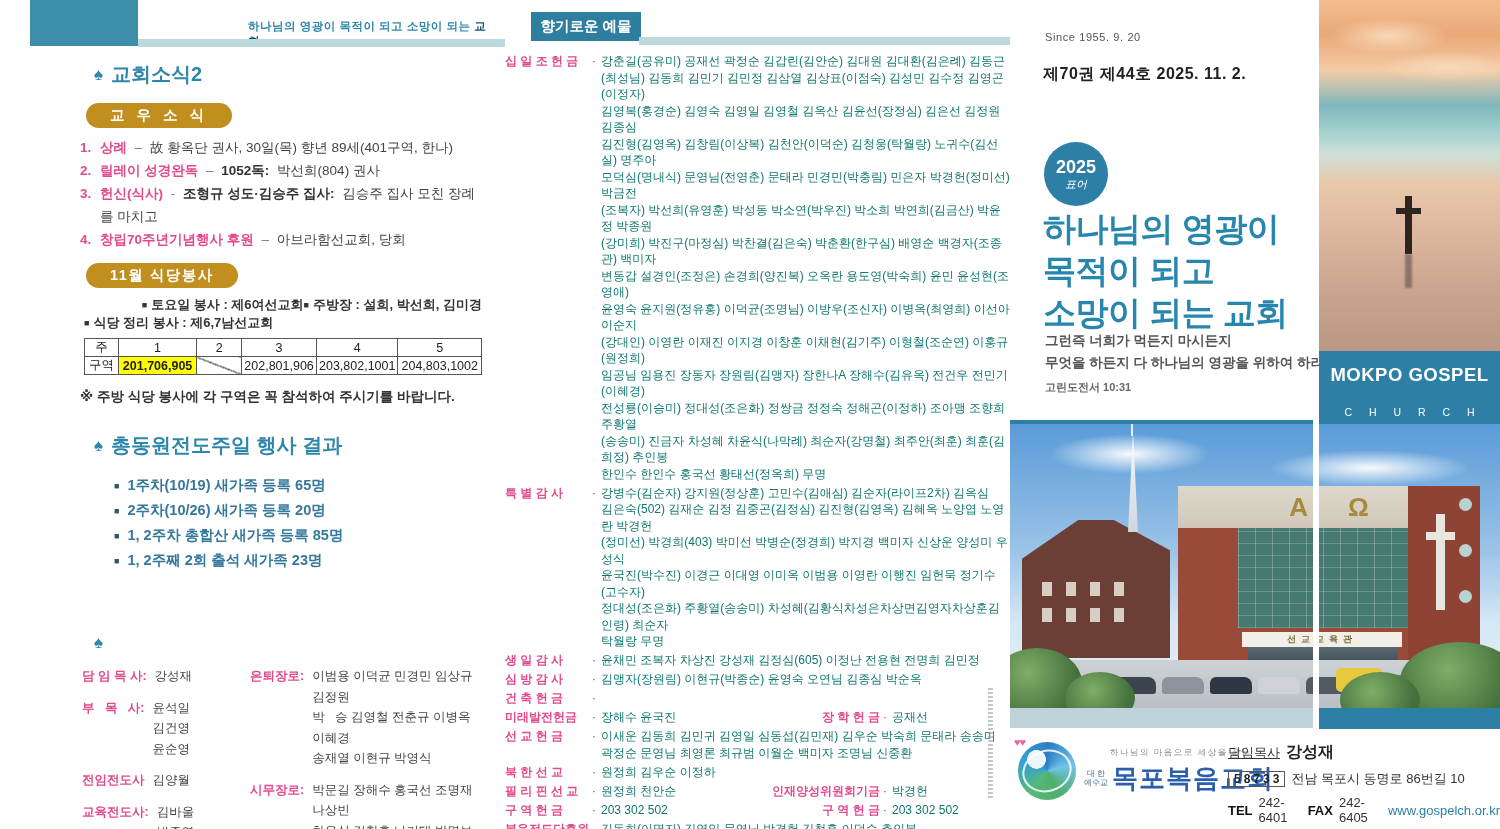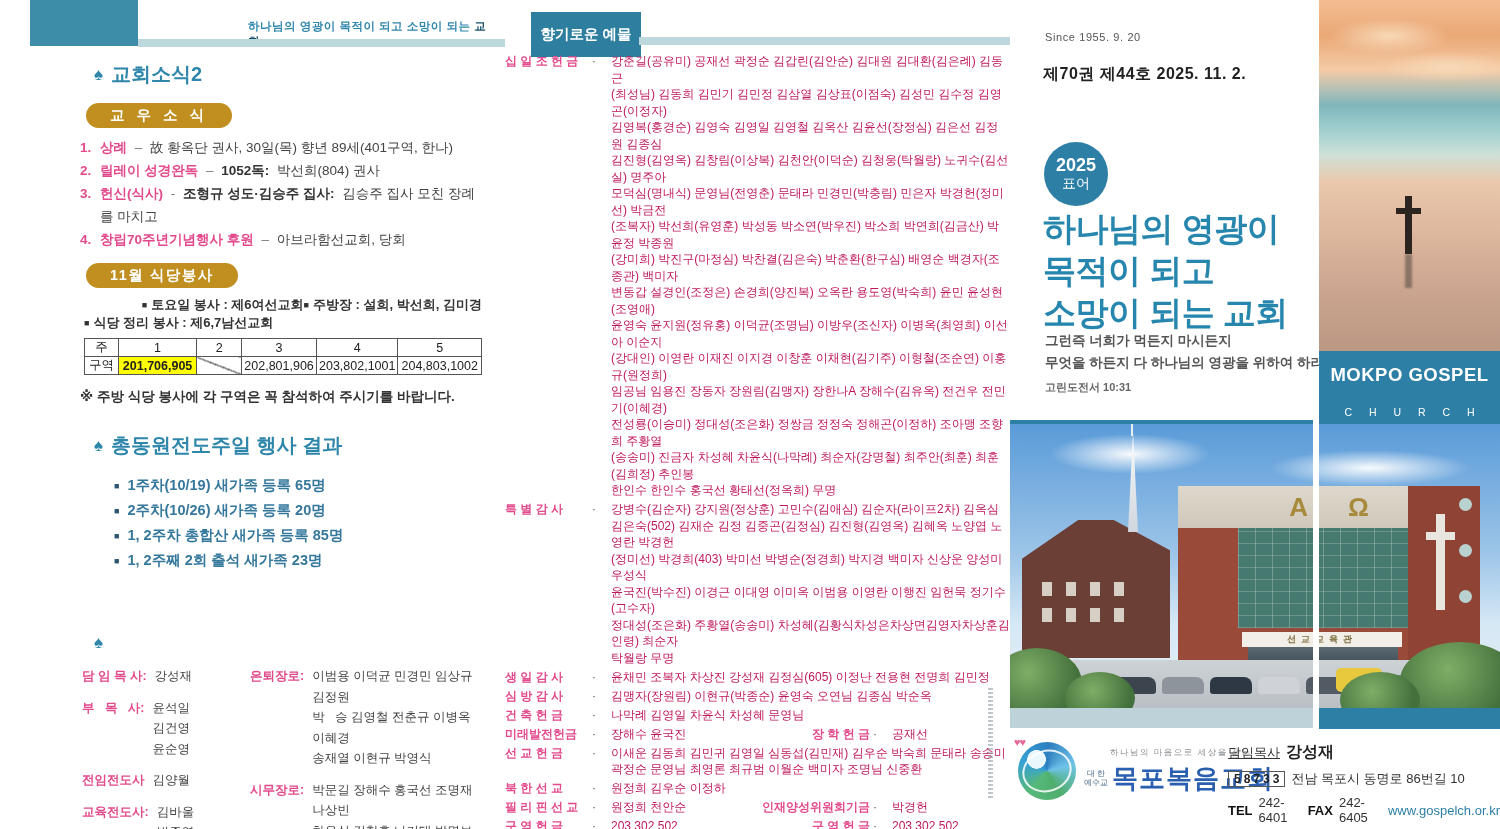--- a/index.html
+++ b/index.html
@@ -7,21 +7,21 @@
         font-family:"Liberation Sans","DejaVu Sans",sans-serif;color:#444;}
 
   
   .corner-box{position:absolute;left:30px;top:0;width:108px;height:46px;background:#3d8ca8;}
   .tagline{position:absolute;left:248px;top:19px;width:250px;font-size:11.5px;letter-spacing:.5px;
            color:#2e86ab;font-weight:600;}
   .tagline .tl-bold{color:#14506b;font-weight:800;}
   .bar{position:absolute;height:8px;background:#bcd8dd;}
   .bar-left{left:138px;top:39px;width:367px;}
   .bar-mid{left:639px;top:37px;width:371px;}
-  .mid-title-box{position:absolute;left:531px;top:12px;width:110px;height:45px;background:#2e7f9f;
+  .mid-title-box{position:absolute;left:531px;top:12px;width:110px;height:29px;background:#2e7f9f;
                  color:#fff;font-weight:800;font-size:14.5px;display:flex;align-items:center;justify-content:center;}
 
   
   .panel-left{position:absolute;left:80px;top:55px;width:402px;}
   .h-teal{display:flex;align-items:center;gap:8px;color:#2e86ab;font-weight:800;font-size:20px;margin:6px 0 13px 14px;}
   .h-teal .spade{font-size:17px;}
   .pill{display:inline-block;background:#c08f1f;color:#fff;font-weight:800;font-size:14.5px;
         padding:3px 24px;border-radius:15px;letter-spacing:4px;margin:2px 0 8px 6px;}
   .pill.tight{letter-spacing:1.5px;}
   .news{margin:0 0 10px 0;}
@@ -48,33 +48,33 @@
   .roster-col-r{flex:1;}
   .r-row{display:flex;font-size:12.5px;line-height:20.5px;margin-bottom:11px;}
   .r-label{color:#e24a8c;font-weight:800;flex:none;margin-right:8px;white-space:pre;}
   .r-text{color:#444;white-space:pre-wrap;}
 
   
   .panel-mid{position:absolute;left:505px;top:53px;width:505px;}
   .o-row{display:flex;align-items:flex-start;font-size:12px;line-height:16.5px;margin-bottom:2.5px;}
   .o-label{min-width:84px;flex:none;color:#e24a8c;font-weight:800;white-space:pre;}
   .o-dot{flex:none;margin:0 5px 0 3px;color:#555;}
-  .o-text{flex:1;color:#be185d;white-space:pre-wrap;margin-left:10px;}
+  .o-text{flex:1;color:#0f766e;white-space:pre-wrap;}
   .o-label2{min-width:0;margin-left:10px;}
   .o-text2{flex:none;min-width:118px;}
   .microtext{position:absolute;left:988px;top:688px;width:5px;height:112px;opacity:.55;
              background:repeating-linear-gradient(180deg,#8899a2 0 2px,transparent 2px 4px);}
 
   
   .since{position:absolute;left:1045px;top:31px;font-size:11px;color:#555;letter-spacing:.6px;}
   .issue{position:absolute;left:1043px;top:64px;font-size:16px;color:#222;font-weight:600;letter-spacing:.5px;}
   .badge{position:absolute;left:1044px;top:142px;width:64px;height:64px;border-radius:50%;background:#2d7fa6;
          color:#fff;display:flex;flex-direction:column;align-items:center;justify-content:center;line-height:1.1;}
   .badge .y{font-size:18px;font-weight:800;}
-  .badge .l{font-size:14px;}
+  .badge .l{font-size:11px;font-style:italic;}
   .slogan{position:absolute;left:1043px;top:208px;font-size:33px;font-weight:800;color:#2786ad;
           line-height:42px;letter-spacing:-.5px;white-space:pre-line;}
   .verse{position:absolute;left:1045px;top:330px;font-size:13.5px;color:#555;font-weight:600;
          line-height:22px;white-space:pre-line;}
   .verse-ref{position:absolute;left:1045px;top:380px;font-size:11px;color:#666;font-weight:700;}
 
   .sunset{position:absolute;left:1319px;top:0;width:181px;height:351px;overflow:hidden;
     background:linear-gradient(180deg,#f3bd91 0%,#eaa876 10%,#f4cba6 20%,#7fb7bd 30%,#a6d2d0 38%,#cfe0d8 44%,
                #e9c8ab 52%,#dcb59d 68%,#c8a28d 85%,#bb9884 100%);}
   .sunset .cloud{position:absolute;background:radial-gradient(closest-side,#f8d9b8,transparent);border-radius:50%;}
@@ -355,21 +355,20 @@
   <div class="o-row">
     <span class="o-label">심 방 감 사</span>
     <span class="o-dot">·</span>
     <span class="o-text">김맹자(장원림) 이현규(박종순) 윤영숙 오연님 김종심 박순옥</span>
 
   </div>
 
   <div class="o-row">
     <span class="o-label">건 축 헌 금</span>
     <span class="o-dot">·</span>
-    <span class="o-text">나막례 김영일 차윤식 차성혜 문영님</span>
 
   </div>
 
   <div class="o-row">
     <span class="o-label">미래발전헌금</span>
     <span class="o-dot">·</span>
     <span class="o-text">장해수 윤국진</span>
     <span class="o-label o-label2">장 학 헌 금</span>
     <span class="o-dot">·</span>
     <span class="o-text o-text2">공재선</span>

